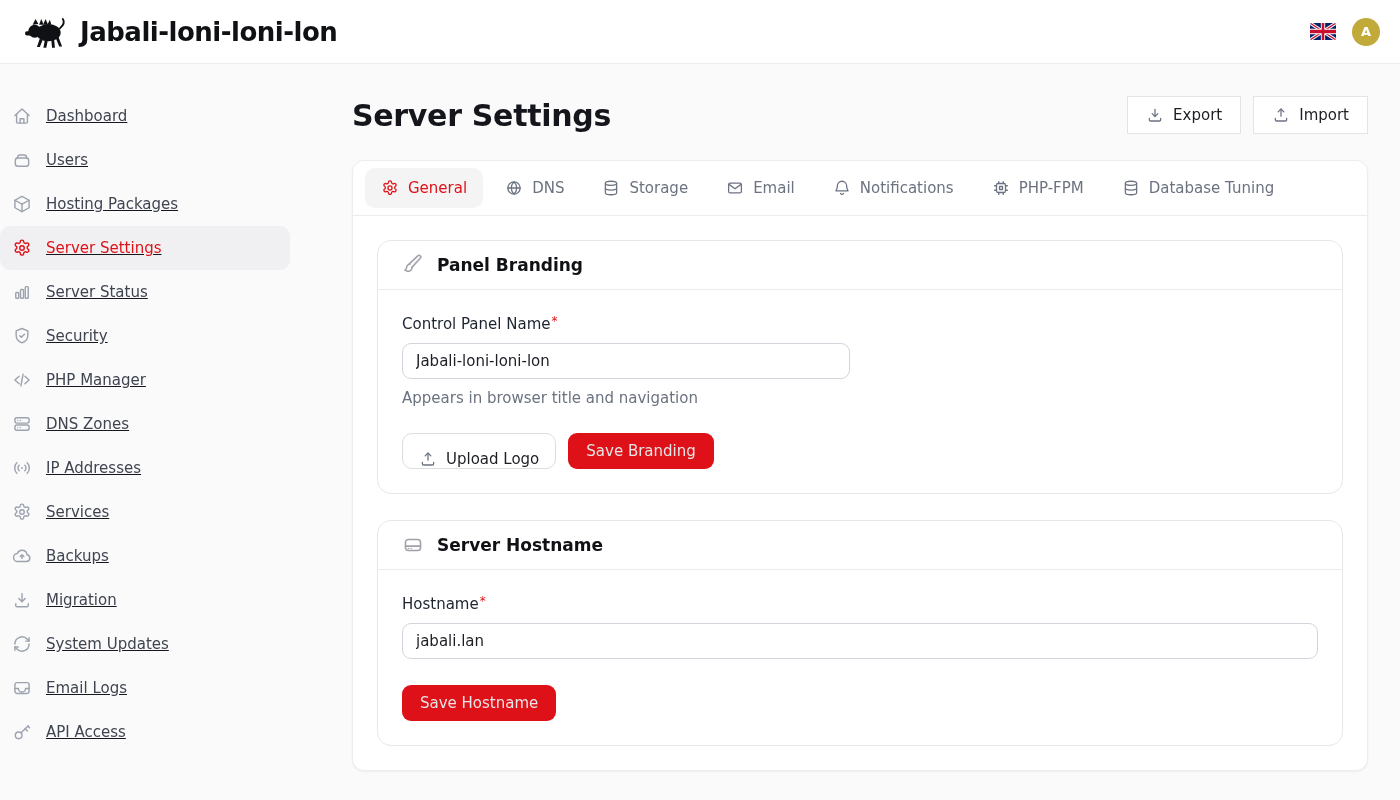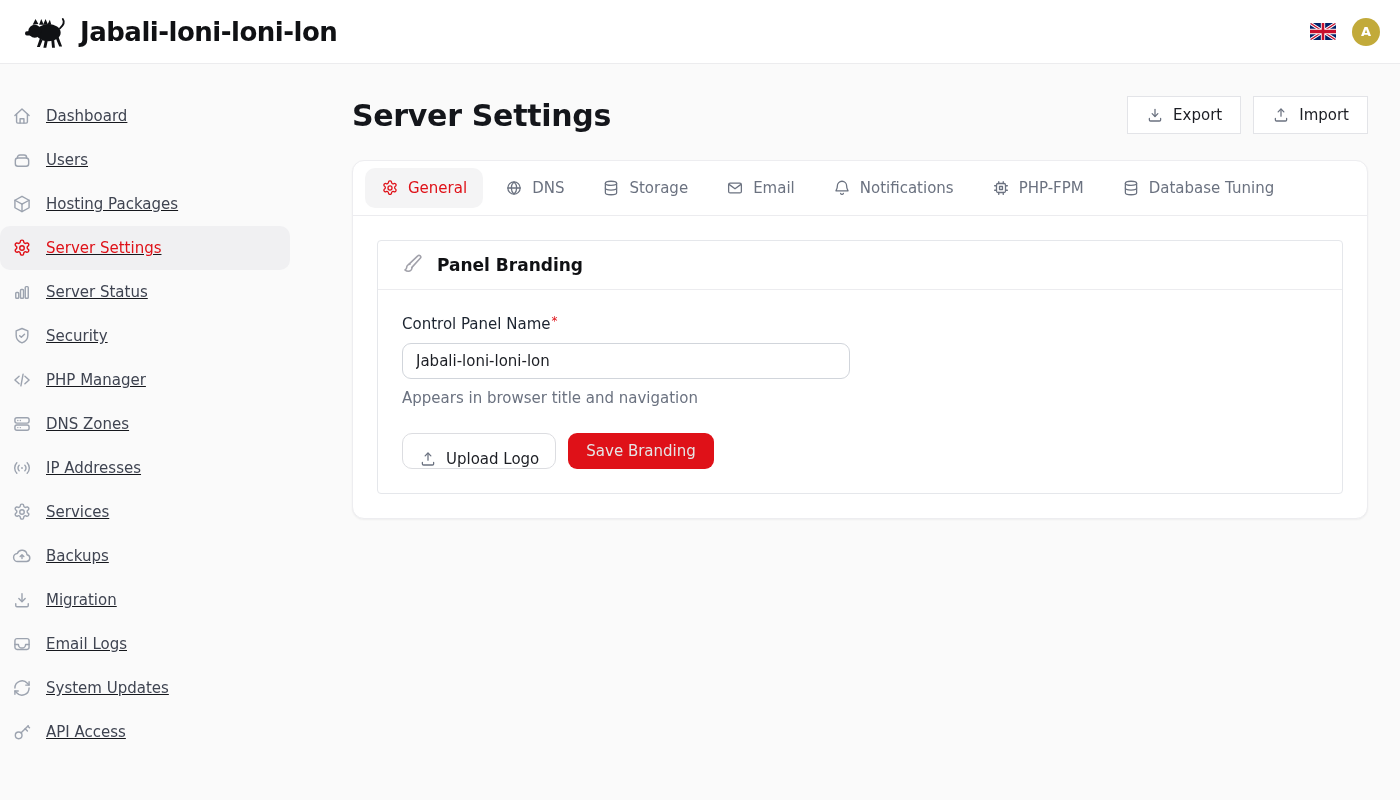--- a/index.html
+++ b/index.html
@@ -33,21 +33,21 @@
 
   
   .container-card { margin-top:26px; background:#fff; border:1px solid #ededf0; border-radius:12px; box-shadow:0 1px 2px rgba(16,18,25,.05); }
   .tab-row { display:flex; align-items:center; gap:6px; padding:7px 12px; border-bottom:1px solid #ececef; }
   .tab { display:inline-flex; align-items:center; gap:9px; height:40px; padding:0 16px; border-radius:10px; font-size:15px; color:#6b7280; cursor:pointer; white-space:nowrap; }
   .tab .icn, .tab .icn svg { width:18px; height:18px; display:block; }
   .tab.active { background:#f4f4f5; color:var(--red); }
   .tab.active .icn { color:var(--red); }
 
   .content { padding:24px; }
-  .sub-card { border:1px solid #e5e7eb; border-radius:4px; background:#fff; }
+  .sub-card { border:1px solid #e5e7eb; border-radius:14px; background:#fff; }
   .sub-card + .sub-card { margin-top:26px; }
   .sub-head { display:flex; align-items:center; gap:13px; padding:13px 24px; border-bottom:1px solid #ececef; }
   .sub-head .icn, .sub-head .icn svg { width:22px; height:22px; color:#a1a1aa; display:block; }
   .sub-title { font-size:17px; font-weight:700; color:#101114; }
   .sub-body { padding:24px; }
 
   .field-label { font-size:15px; color:#1c2430; }
   .req { color:var(--red); font-size:12px; vertical-align:top; margin-left:1px; }
   .text-input { display:block; margin-top:10px; height:36px; border:1px solid #d1d5db; border-radius:9px; padding:0 13px; font-size:15px; color:#1c1e24; background:#fff; font-family:inherit; outline:none; }
   .input-narrow { width:448px; }
@@ -202,36 +202,36 @@
             <path d="M12 4.5v9"></path>
             <path d="m8.2 10.2 3.8 3.8 3.8-3.8"></path>
             <path d="M4.5 16.5v2A1.5 1.5 0 0 0 6 20h12a1.5 1.5 0 0 0 1.5-1.5v-2"></path>
           </svg>
         </span>
         <span>Migration</span>
       </div>
       <div class="side-item">
         <span class="icn">
           <svg viewBox="0 0 24 24" fill="none" stroke="currentColor" stroke-width="1.7" stroke-linecap="round" stroke-linejoin="round" xmlns="http://www.w3.org/2000/svg">
-            <rect x="3.5" y="5.5" width="17" height="13" rx="2.5"></rect>
-            <path d="M3.5 12.5h4.2a4.3 4.3 0 0 0 8.6 0h4.2"></path>
-          </svg>
-        </span>
-        <span>Email Logs</span>
-      </div>
-      <div class="side-item">
-        <span class="icn">
-          <svg viewBox="0 0 24 24" fill="none" stroke="currentColor" stroke-width="1.7" stroke-linecap="round" stroke-linejoin="round" xmlns="http://www.w3.org/2000/svg">
             <path d="M20.5 12a8.5 8.5 0 0 1-14.9 5.6l-2.1-2.1"></path>
             <path d="M3.5 19.5v-4h4"></path>
             <path d="M3.5 12a8.5 8.5 0 0 1 14.9-5.6l2.1 2.1"></path>
             <path d="M20.5 4.5v4h-4"></path>
           </svg>
         </span>
         <span>System Updates</span>
+      </div>
+      <div class="side-item">
+        <span class="icn">
+          <svg viewBox="0 0 24 24" fill="none" stroke="currentColor" stroke-width="1.7" stroke-linecap="round" stroke-linejoin="round" xmlns="http://www.w3.org/2000/svg">
+            <rect x="3.5" y="5.5" width="17" height="13" rx="2.5"></rect>
+            <path d="M3.5 12.5h4.2a4.3 4.3 0 0 0 8.6 0h4.2"></path>
+          </svg>
+        </span>
+        <span>Email Logs</span>
       </div>
       <div class="side-item">
         <span class="icn">
           <svg viewBox="0 0 24 24" fill="none" stroke="currentColor" stroke-width="1.7" stroke-linecap="round" stroke-linejoin="round" xmlns="http://www.w3.org/2000/svg">
             <circle cx="8" cy="16" r="4"></circle>
             <path d="m11 13 8.5-8.5"></path>
             <path d="m15.8 8.2 2.7 2.7"></path>
             <path d="m19 5 2 2"></path>
           </svg>
         </span>
@@ -364,16 +364,37 @@
                       <path d="M4.5 16.5v2A1.5 1.5 0 0 0 6 20h12a1.5 1.5 0 0 0 1.5-1.5v-2"></path>
                     </svg>
                   </span>
                 <span>Upload Logo</span>
               </button>
               <button class="btn-primary">Save Branding</button>
             </div>
           </div>
         </div>
 
+        <div class="sub-card">
+          <div class="sub-head">
+            <span class="icn">
+                <svg viewBox="0 0 24 24" fill="none" stroke="currentColor" stroke-width="1.7" stroke-linecap="round" stroke-linejoin="round" xmlns="http://www.w3.org/2000/svg">
+                  <rect x="3.8" y="6" width="16.4" height="12" rx="3"></rect>
+                  <path d="M3.8 13.2h16.4"></path>
+                  <path d="M7 15.8h.01M10 15.8h.01"></path>
+                </svg>
+              </span>
+            <span class="sub-title">Server Hostname</span>
+          </div>
+          <div class="sub-body">
+            <label class="field-label">
+              <span>Hostname</span><sup class="req">*</sup>
+            </label>
+            <input class="text-input input-wide" type="text" value="jabali.lan" style="">
+            <div class="btn-row">
+              <button class="btn-primary">Save Hostname</button>
+            </div>
+          </div>
+        </div>
       </div>
     </section>
   </main>
 </div>
 
 </body></html>

